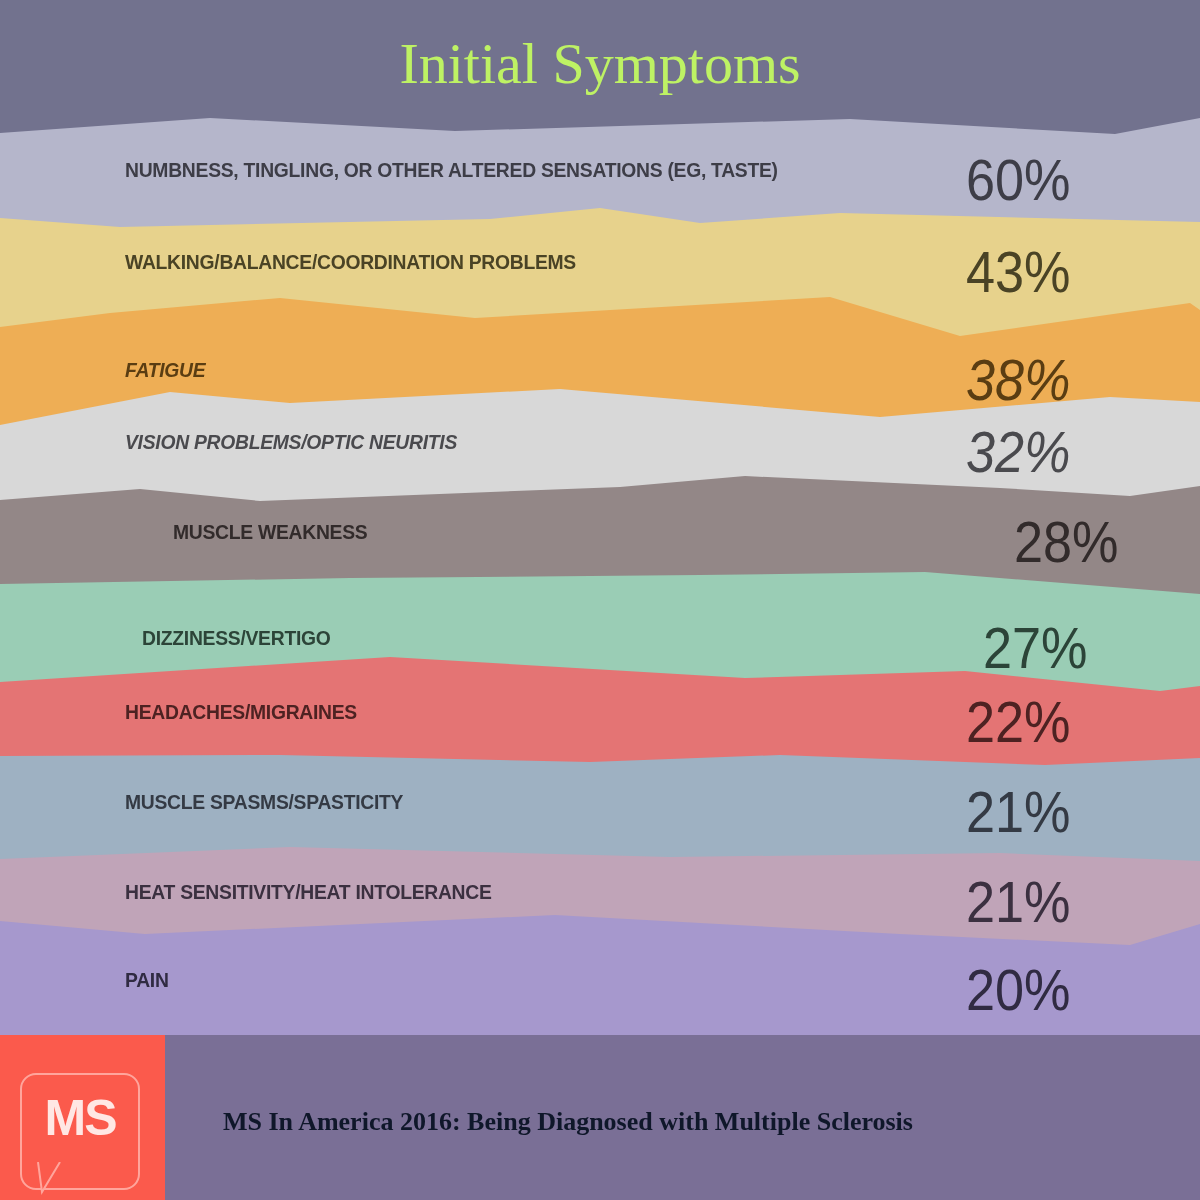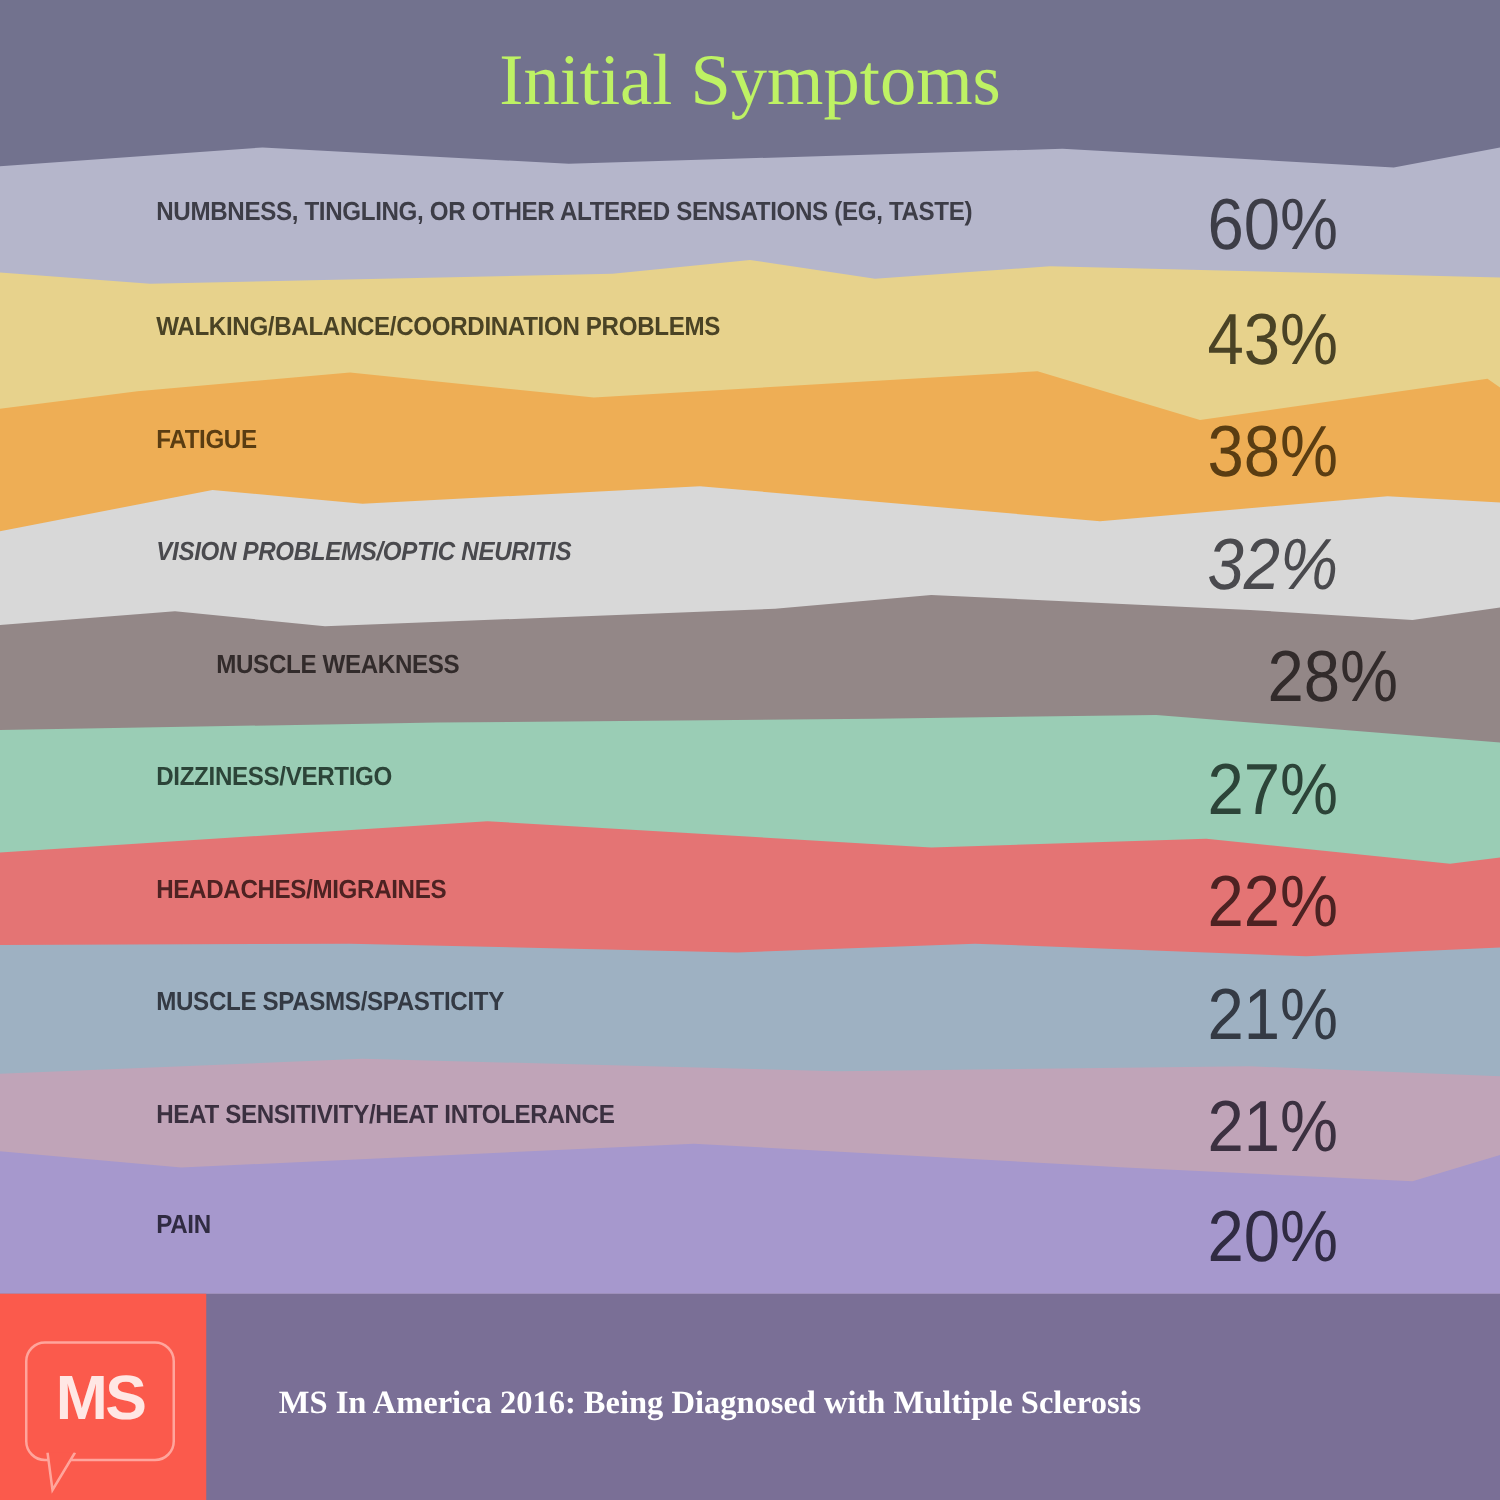--- a/index.html
+++ b/index.html
@@ -4,23 +4,23 @@
 <style>
   html, body { margin:0; padding:0; }
   body { width:1200px; height:1200px; position:relative; overflow:hidden; background:#72728e; font-family:"Liberation Sans", sans-serif; }
   #bands { position:absolute; left:0; top:0; width:1200px; height:1200px; }
   .title { position:absolute; left:0; top:30px; width:1200px; text-align:center; font-family:"Liberation Serif", serif; font-size:58px; color:#bef264; letter-spacing:0px; }
   .row { position:absolute; left:0; width:968px; height:60px; }
   .label { position:absolute; left:125px; font-family:"Liberation Sans Narrow","Liberation Sans", sans-serif; font-weight:bold; font-size:21px; letter-spacing:-0.3px; transform:scaleX(0.92); transform-origin:left center; white-space:nowrap; }
   .pct { position:absolute; left:966px; font-family:"Liberation Sans", sans-serif; font-size:58px; transform:scaleX(0.9); transform-origin:left center; white-space:nowrap; }
   .footer { position:absolute; left:0; top:1035px; width:1200px; height:165px; background:#7a6f96; }
   .logo-box { position:absolute; left:0; top:0; width:165px; height:165px; background:#fb5a4c; }
-  .logo-bubble { position:absolute; left:20px; top:38px; width:120px; height:96px; border:2px solid #ffa59c; border-radius:16px; box-sizing:border-box; }
+  .logo-bubble { position:absolute; left:20px; top:38px; width:120px; height:117px; border:2px solid #ffa59c; border-radius:16px; box-sizing:border-box; }
   .logo-text { position:absolute; left:0; top:14px; width:116px; text-align:center; color:#ffe7e4; font-family:"Liberation Sans", sans-serif; font-weight:bold; font-size:50px; letter-spacing:-2px; }
-  .footer-text { position:absolute; left:223px; top:72px; font-family:"Liberation Serif", serif; font-weight:bold; font-size:26px; color:#ffffff; white-space:nowrap; }
+  .footer-text { position:absolute; left:223px; top:72px; font-family:"Liberation Serif", serif; font-weight:bold; font-size:26px; color:#0f172a; white-space:nowrap; }
 </style>
 </head>
 <body>
 
 <svg id="bands" viewBox="0 0 1200 1200" xmlns="http://www.w3.org/2000/svg">
   <polygon fill="#b5b6cb" points="0,133 210,118 455,131 850,119 1115,134 1200,118 1200,1035 0,1035"></polygon>
   <polygon fill="#e7d28c" points="0,218 120,227 490,219 600,208 700,223 840,213 1200,222 1200,1035 0,1035"></polygon>
   <polygon fill="#eeae55" points="0,327 110,313 280,298 475,318 830,297 960,336 1190,303 1200,310 1200,1035 0,1035"></polygon>
   <polygon fill="#d8d8d8" points="0,425 170,392 290,403 560,389 880,417 1110,397 1200,402 1200,1035 0,1035"></polygon>
   <polygon fill="#938787" points="0,500 140,489 260,501 620,487 745,476 1000,488 1130,496 1200,486 1200,1035 0,1035"></polygon>
@@ -35,33 +35,33 @@
 
 <div id="rows-container">
     <div class="row" style="top: 148px;">
       <div class="label" style="top: 10px; color: rgb(61, 61, 71);">NUMBNESS, TINGLING, OR OTHER ALTERED SENSATIONS (EG, TASTE)</div>
       <div class="pct" style="top: -2px; color: rgb(61, 61, 71);">60%</div>
     </div>
     <div class="row" style="top: 240px; text-align: right;">
       <div class="label" style="top: 10px; color: rgb(74, 67, 37);">WALKING/BALANCE/COORDINATION PROBLEMS</div>
       <div class="pct" style="top: -2px; color: rgb(74, 67, 37);">43%</div>
     </div>
-    <div class="row" style="top: 330px;">
+    <div class="row" style="top: 348px; font-style: italic;">
       <div class="label" style="top: 10px; color: rgb(90, 61, 18);">FATIGUE</div>
       <div class="pct" style="top: -2px; color: rgb(90, 61, 18);">38%</div>
     </div>
     <div class="row" style="top: 420px; font-style: italic;">
       <div class="label" style="top: 10px; color: rgb(74, 74, 78);">VISION PROBLEMS/OPTIC NEURITIS</div>
       <div class="pct" style="top: -2px; color: rgb(74, 74, 78);">32%</div>
     </div>
     <div class="row" style="top: 510px; margin-left: 48px;">
       <div class="label" style="top: 10px; color: rgb(50, 43, 43);">MUSCLE WEAKNESS</div>
       <div class="pct" style="top: -2px; color: rgb(50, 43, 43);">28%</div>
     </div>
-    <div class="row" style="top: 600px;">
+    <div class="row" style="top: 616px; margin-left: 17px;">
       <div class="label" style="top: 10px; color: rgb(44, 68, 56);">DIZZINESS/VERTIGO</div>
       <div class="pct" style="top: -2px; color: rgb(44, 68, 56);">27%</div>
     </div>
     <div class="row" style="top: 690px;">
       <div class="label" style="top: 10px; color: rgb(77, 34, 34);">HEADACHES/MIGRAINES</div>
       <div class="pct" style="top: -2px; color: rgb(77, 34, 34);">22%</div>
     </div>
     <div class="row" style="top: 780px;">
       <div class="label" style="top: 10px; color: rgb(52, 58, 68);">MUSCLE SPASMS/SPASTICITY</div>
       <div class="pct" style="top: -2px; color: rgb(52, 58, 68);">21%</div>

